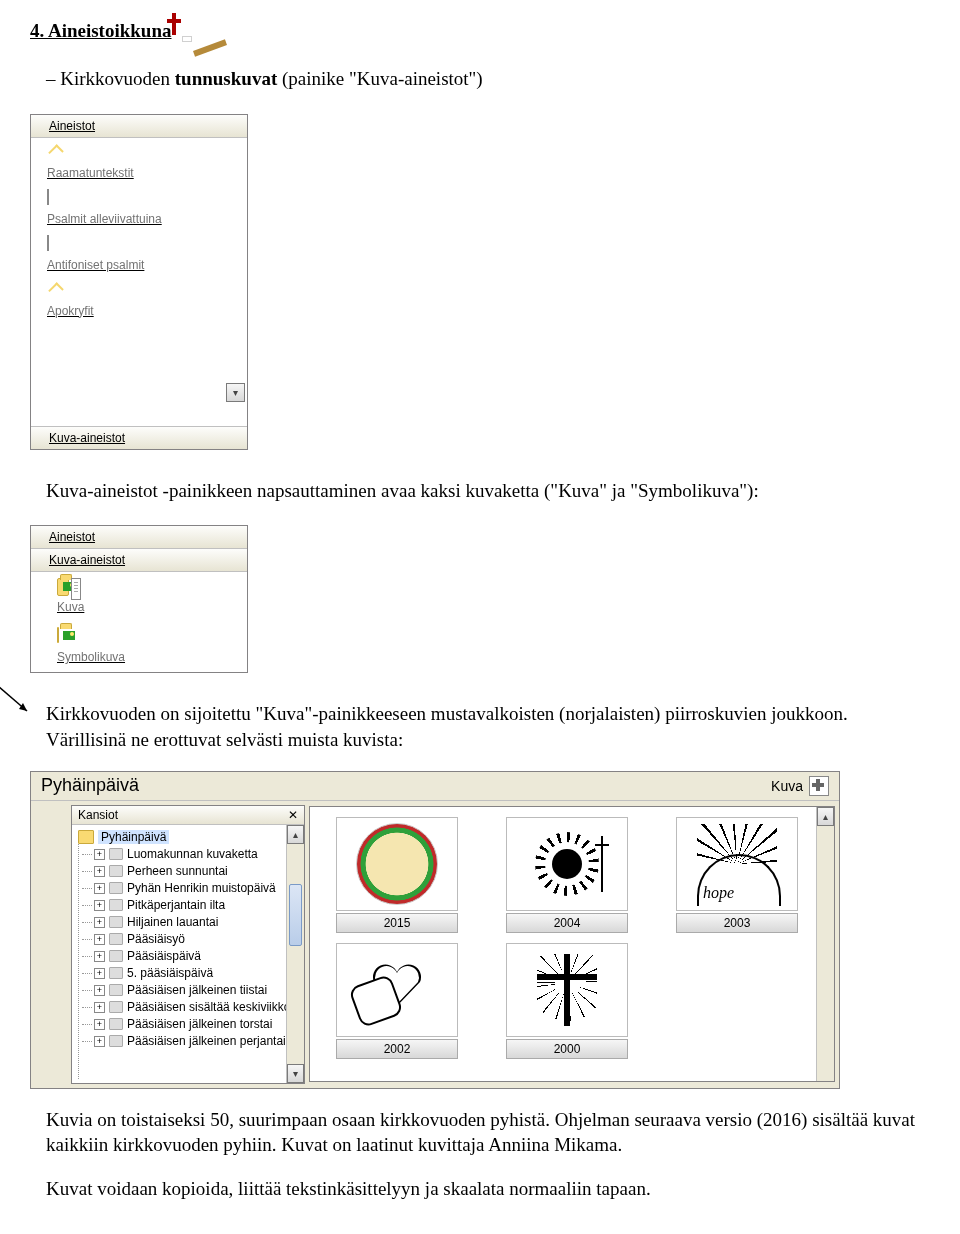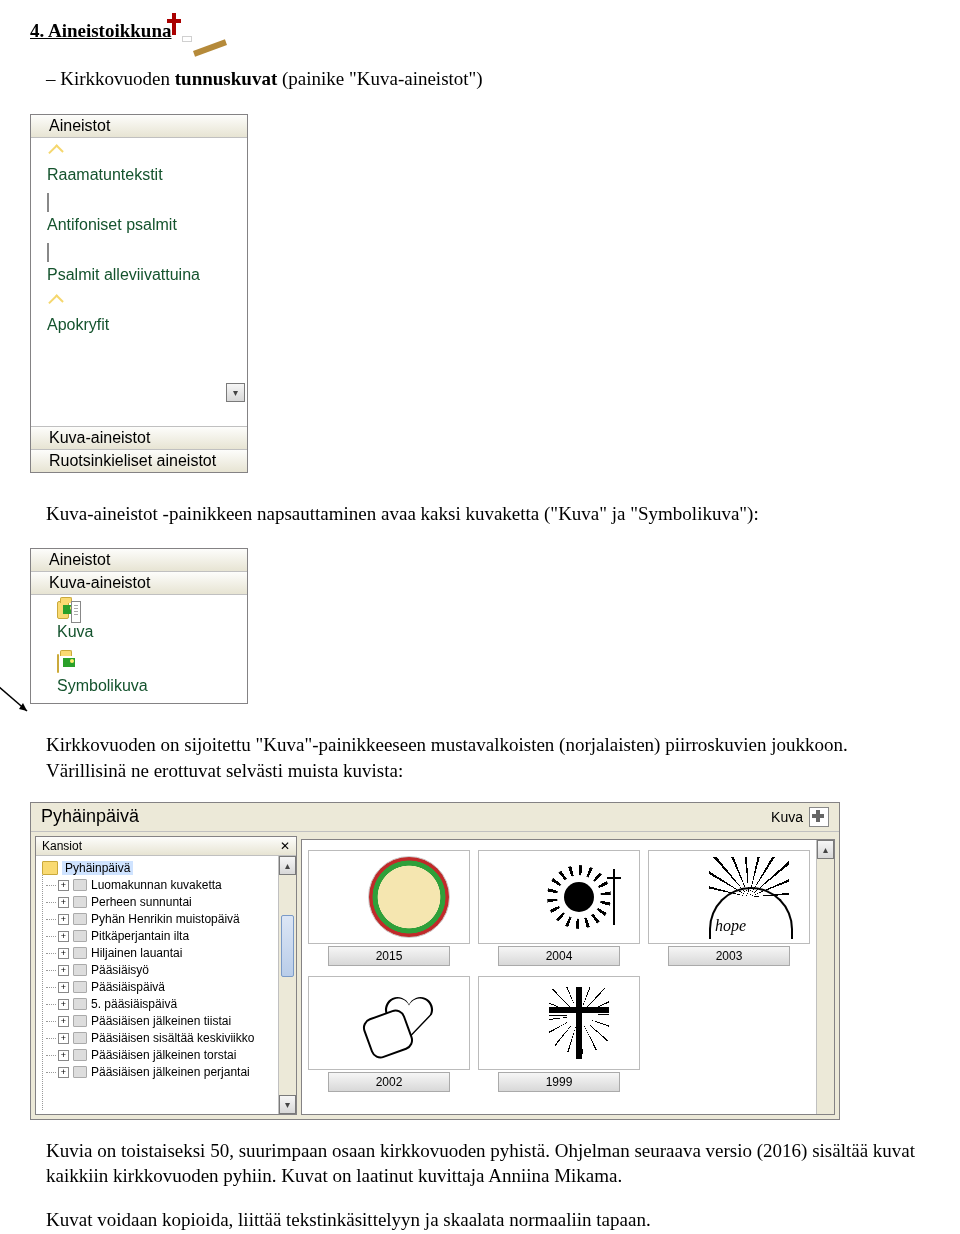--- a/index.html
+++ b/index.html
@@ -42,42 +42,43 @@
   .titlebox .pixbox .cross::after{
     content:""; position:absolute; left:0; top:6px; width:14px; height:4px; background:#a00;
   }
   p { margin: 10px 0 18px 16px; line-height: 1.35; }
 
   
   .panel {
     border: 1px solid #848284;
     background: #ece9d8;
     font-family: Tahoma, Arial, sans-serif;
-    font-size: 16px;
+    font-size: 12px;
     display:inline-block;
     margin: 4px 11px 18px 0;
+    text-decoration: underline;
   }
   .panel .header-row, .panel .footer-row {
     background: linear-gradient(#fdfdfb,#e7e4d3);
     border-bottom:1px solid #c0c0c0;
     display:flex; align-items:center;
     height:22px;
     padding: 0 18px;
   }
   .panel .footer-row { border-bottom:none; border-top:1px solid #c0c0c0;}
   .panel .body {
     background:#fff;
     position:relative;
   }
   .panel .item {
     display:flex; flex-direction:column; align-items:flex-start;
     padding: 6px 16px 4px 16px;
     gap:2px;
   }
-  .panel .item .lbl { font-weight:normal; color:#14532d; }
+  .panel .item .lbl { font-weight:normal; color:#737373; }
   .icon24 { width:24px; height:20px; display:inline-block; position:relative;}
   .book-red { background:#a31c1c; border-radius:2px; transform:skewX(-6deg); width:20px; height:16px;}
   .book-red::after{content:""; position:absolute; left:4px; top:2px; width:8px; height:10px;
      border-left:2px solid #f5d76e; border-top:2px solid #f5d76e; transform:rotate(45deg);}
   .book-open { width:22px; height:14px; background:#f5f5f5;
      border:1px solid #888; transform:skewX(-4deg); position:relative;}
   .book-open::before{content:"";position:absolute;left:2px;top:2px;right:2px;height:1px;background:#aaa;
      box-shadow:0 3px #aaa,0 6px #aaa;}
   .folder { width:22px; height:16px; background:#f9da72; border:1px solid #caa93b; border-radius:2px; position:relative;}
   .folder::before{content:"";position:absolute;left:2px;top:-5px;width:10px;height:5px;background:#f9da72;border:1px solid #caa93b;border-bottom:none;border-radius:2px 2px 0 0;}
@@ -114,21 +115,21 @@
     border-bottom:1px solid #c0c0c0;
   }
   .kuva-window .titlebar .tleft{ font-family:Verdana, Geneva, sans-serif; font-size:18px;}
   .kuva-window .titlebar .tright{ font-size:14px; display:flex; align-items:center; gap:6px;}
   .kuva-window .titlebar .tright .mini{
     width:18px;height:18px;background:#fff;border:1px solid #888; position:relative;
   }
   .kuva-window .titlebar .tright .mini::before{content:"";position:absolute;left:6px;top:2px;width:4px;height:12px;background:#666;}
   .kuva-window .titlebar .tright .mini::after{content:"";position:absolute;left:2px;top:6px;width:12px;height:4px;background:#666;}
   .kuva-window .content{
-    display:flex; align-items:flex-end;
+    display:flex; align-items:center;margin-left:36px;
   }
   .tree-pane{
     width:260px; background:#fff; border:1px solid #848284; margin:4px;
   }
   .tree-pane .thead{
     background:linear-gradient(#fdfdfb,#e7e4d3);
     border-bottom:1px solid #c0c0c0;
     padding:2px 6px; display:flex; justify-content:space-between; align-items:center;
     font-size:12px;
   }
@@ -179,21 +180,21 @@
   .thumbs-pane .vscroll .up, .thumbs-pane .vscroll .down{
     height:17px;border:1px solid #7a7a7a;background:linear-gradient(#f6f6f6,#d8d8d8);
     display:flex;align-items:center;justify-content:center;font-size:10px;color:#444;
   }
   .thumbs-grid{display:grid;grid-template-columns:repeat(3,150px); gap:10px 20px;}
   .thumb{
     display:flex; flex-direction:column; align-items:center; gap:2px;
   }
   .thumb .frame{
     width:120px; height:92px; border:1px solid #bbb; background:#fff;
-    display:flex; align-items:center; justify-content:center; overflow:hidden;padding-left:40px;
+    display:flex; align-items:center; justify-content:center; overflow:hidden;
   }
   .thumb .cap{
     width:120px; height:18px; background:linear-gradient(#f6f6f6,#d8d8d8);
     border:1px solid #aaa; font-size:12px; text-align:center; line-height:18px;
   }
   
   .art1{width:80px;height:80px;border-radius:50%;
     background:radial-gradient(circle,#f5e6b0 0 55%, #2fa03a 56% 64%, #c02a2a 65% 72%, #ffffff 73% 100%);
     border:1px solid #ccc;}
   .art2{width:80px;height:80px;position:relative;}
@@ -253,43 +254,40 @@
   <div class="header-row">
     <span>Aineistot</span>
   </div>
   <div class="body" style="height:288px; position:relative;">
     <div class="item">
       <span class="icon24"><span class="book-red"></span></span>
       <span class="lbl">Raamatuntekstit</span>
     </div>
     <div class="item">
       <span class="icon24"><span class="book-open"></span></span>
+      <span class="lbl">Psalmit alleviivattuina</span>
+    </div>
+    <div class="item">
+      <span class="icon24"><span class="book-open"></span></span>
       <span class="lbl">Antifoniset psalmit</span>
-    </div>
-    <div class="item">
-      <span class="icon24"><span class="book-open"></span></span>
-      <span class="lbl">Psalmit alleviivattuina</span>
     </div>
     <div class="item">
       <span class="icon24"><span class="book-red"></span></span>
       <span class="lbl">Apokryfit</span>
     </div>
     <div class="scroll-arrow"></div>
   </div>
   <div class="footer-row" style="position:relative;">
     <span class="arrow-hint">
       <svg width="34" height="34">
           <line x1="2" y1="2" x2="30" y2="26" stroke="#000" stroke-width="1.5"></line>
       <polygon points="30,26 22,24 26,18" fill="#000"></polygon>
         </svg>
     </span>
     <span>Kuva-aineistot</span>
-  </div>
-  <div class="footer-row">
-    <span>Ruotsinkieliset aineistot</span>
   </div>
 </div>
 
 <p>Kuva-aineistot -painikkeen napsauttaminen avaa kaksi kuvaketta ("Kuva" ja "Symbolikuva"):</p>
 
 
 <div class="panel small" style="width:216px;">
   <div class="header-row">
     <span>Aineistot</span>
   </div>
@@ -445,21 +443,21 @@
             <div class="cap">2002</div>
           </div>
           <div class="thumb">
             <div class="frame">
               <div class="art6">
                 <div class="web"></div>
                 <div class="v"></div>
                 <div class="h"></div>
               </div>
             </div>
-            <div class="cap">1999</div>
+            <div class="cap">2000</div>
           </div>
         </div>
       <div class="vscroll">
         <div class="up">▴</div>
       </div>
     </div>
   </div>
 </div>
 
 <p>Kuvia on toistaiseksi 50, suurimpaan osaan kirkkovuoden pyhistä. Ohjelman seuraava versio (2016) sisältää kuvat kaikkiin kirkkovuoden pyhiin. Kuvat on laatinut kuvittaja Anniina Mikama.</p>

